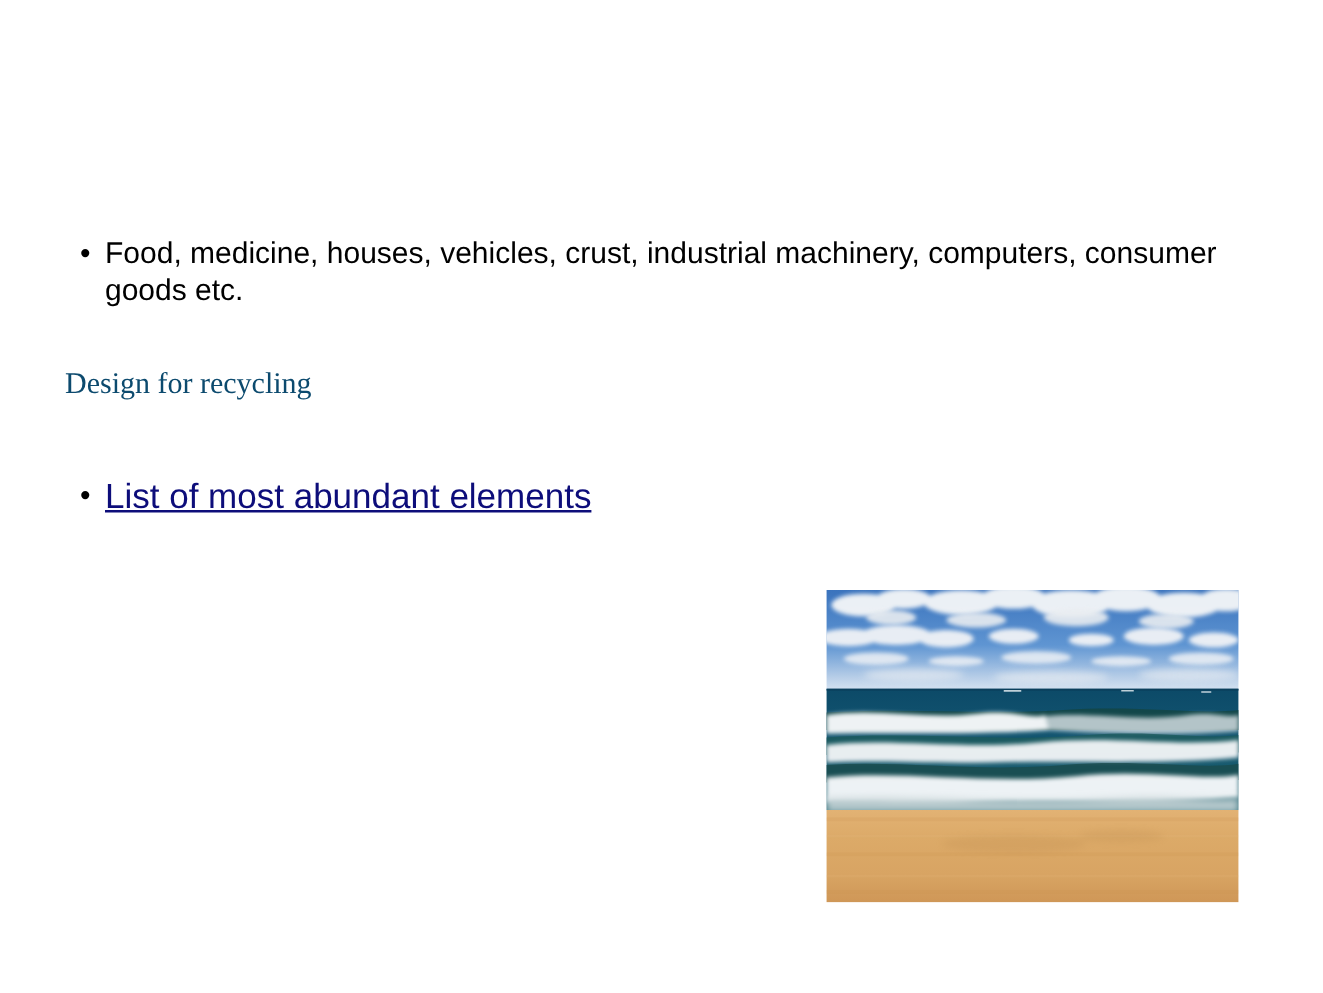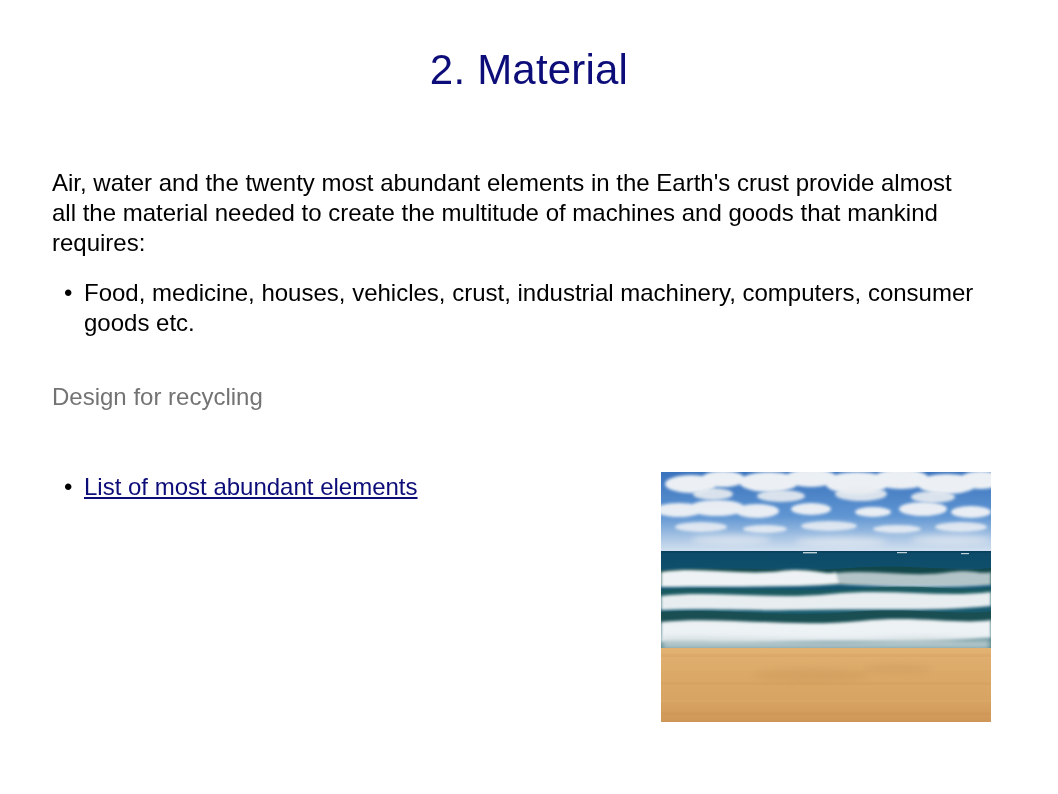--- a/index.html
+++ b/index.html
@@ -93,31 +93,32 @@
   }
 
   .hyperlink {
     color: #0d0d7a;
     text-decoration: underline;
   }
 
   .heading-plain {
     font-size: 24px;
     line-height: 30px;
-    color: #737373;
+    color: #0c4a6e;
+    font-family: Liberation Serif, serif;
   }
 
   .subnote {
     font-size: 19px;
     line-height: 24px;
     color: #808080;
   }
 
   .bullet-link {
-    font-size: 24px;
+    font-size: 28px;
     line-height: 30px;
     color: #0d0d7a;
     text-decoration: underline;
   }
 
   .subnote-indent {
     font-size: 19px;
     line-height: 24px;
     color: #808080;
     padding-left: 45px;
@@ -132,25 +133,23 @@
     height: 250px;
     overflow: hidden;
   }
   .photo svg { display: block; }
 </style>
 </head>
 <body>
 
 <div class="slide">
 
-  <div class="slide-title">2. Material</div>
 
   <div class="body-area">
 
-    <p class="para">Air, water and the twenty most abundant elements in the Earth's crust provide almost all the material needed to create the multitude of machines and goods that mankind requires:</p>
 
     <div class="spacer-20"></div>
 
     <ul class="bullet-list">
       <li class="bullet-row">
         <span class="bullet-dot">•</span>
         <span class="bullet-text">Food, medicine, houses, vehicles, crust, industrial machinery, computers, consumer goods etc.</span>
       </li>
     </ul>
 

